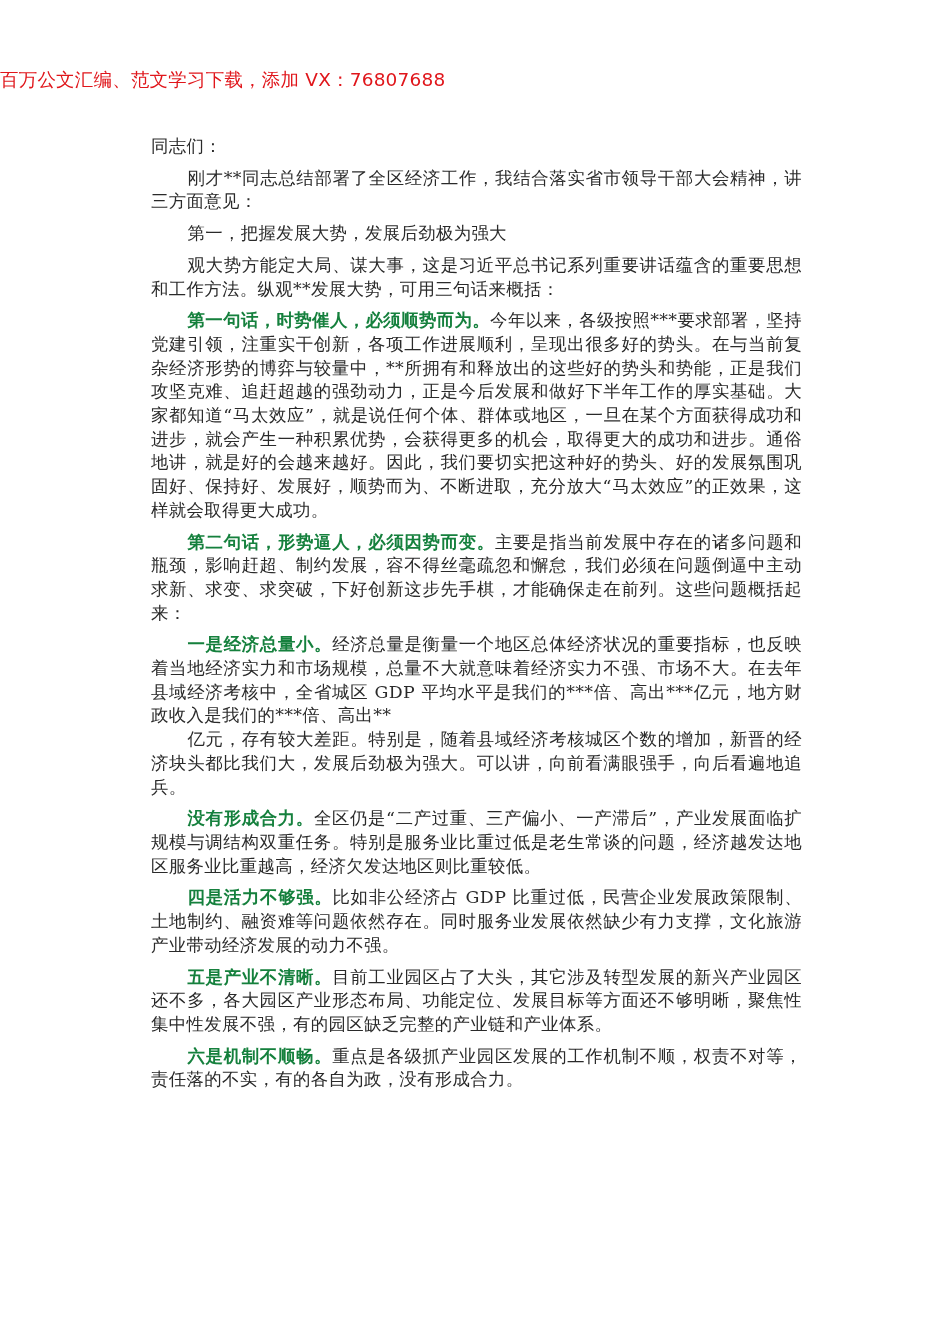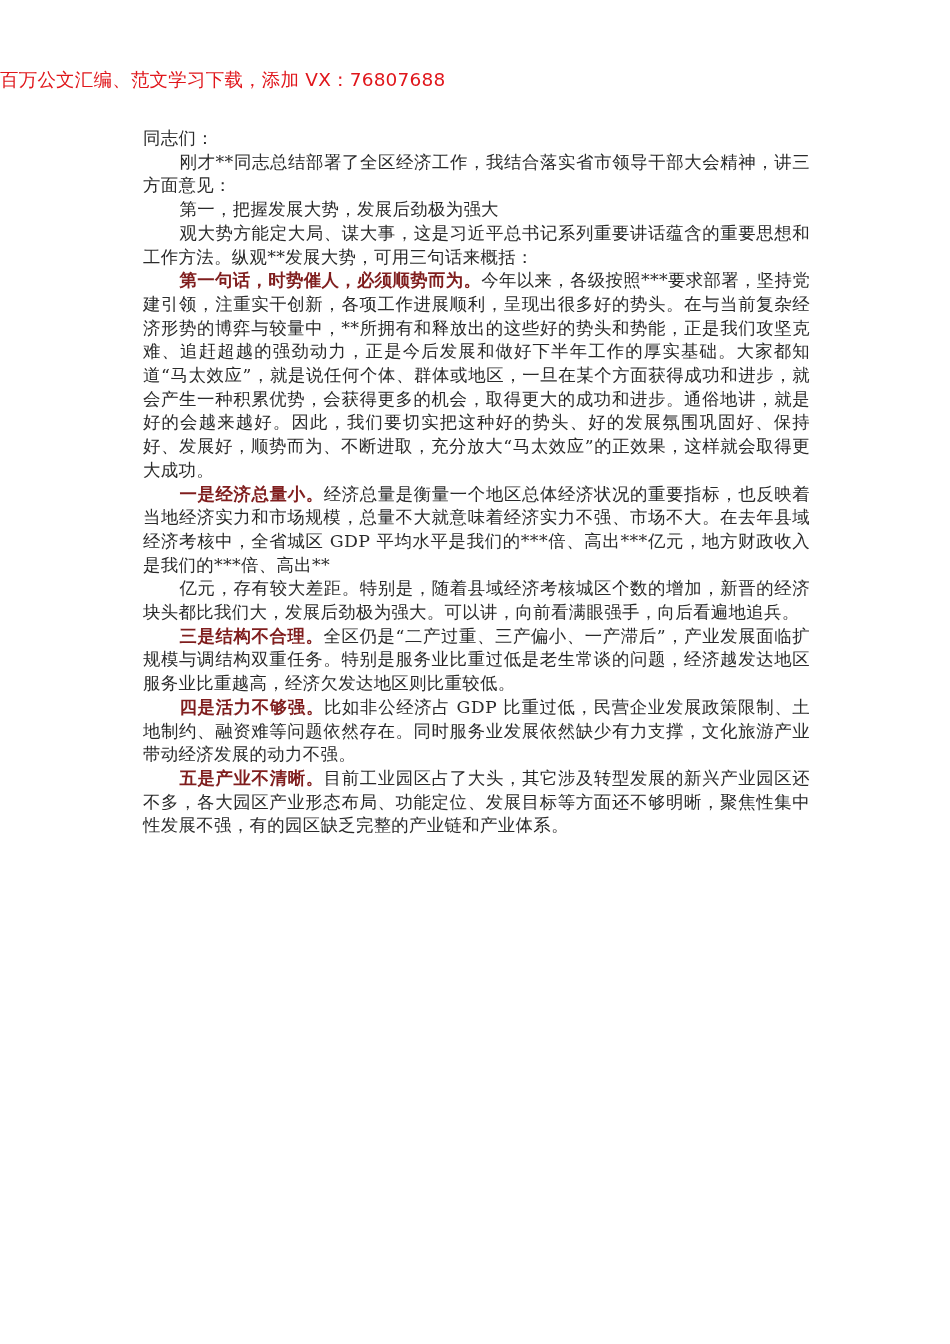--- a/index.html
+++ b/index.html
@@ -9,45 +9,47 @@
     color: #e0161b;
     font-family: "DejaVu Sans", "Liberation Sans", sans-serif;
     font-size: 18.5px; line-height: 28px; letter-spacing: 0.2px;
   }
   .doc-body {
     position: absolute; top: 127px; left: 143px; width: 667px;
     font-family: "DejaVu Serif", "Liberation Serif", serif;
     font-size: 17.4px; line-height: 23.7px; color: #2a2a2a;
     text-align: justify; letter-spacing: 0.35px;
   }
-  .doc-body p { margin: 0; }
+  .doc-body p { margin: 8px; }
   .indent { text-indent: 2.1em; }
-  .lead { font-weight: bold; color: #7f1d1d; }
+  .lead { font-weight: bold; color: #15803d; }
   .br-line { display: block; }
 </style>
 </head>
 <body>
 
 <div class="page-header">百万公文汇编、范文学习下载，添加 VX：76807688</div>
 
 <div class="doc-body">
   <p>同志们：</p>
 
   <p class="indent"><span>刚才**同志总结部署了全区经济工作，我结合落实省市领导干部大会精神，讲三方面意见：</span></p>
 
   <p class="indent"><span>第一，把握发展大势，发展后劲极为强大</span></p>
 
   <p class="indent"><span>观大势方能定大局、谋大事，这是习近平总书记系列重要讲话蕴含的重要思想和工作方法。纵观**发展大势，可用三句话来概括：</span></p>
 
   <p class="indent"><span class="lead">第一句话，时势催人，必须顺势而为。</span><span>今年以来，各级按照***要求部署，坚持党建引领，注重实干创新，各项工作进展顺利，呈现出很多好的势头。在与当前复杂经济形势的博弈与较量中，**所拥有和释放出的这些好的势头和势能，正是我们攻坚克难、追赶超越的强劲动力，正是今后发展和做好下半年工作的厚实基础。大家都知道“马太效应”，就是说任何个体、群体或地区，一旦在某个方面获得成功和进步，就会产生一种积累优势，会获得更多的机会，取得更大的成功和进步。通俗地讲，就是好的会越来越好。因此，我们要切实把这种好的势头、好的发展氛围巩固好、保持好、发展好，顺势而为、不断进取，充分放大“马太效应”的正效果，这样就会取得更大成功。</span></p>
 
+  <p class="indent"><span class="lead">第二句话，形势逼人，必须因势而变。</span><span>主要是指当前发展中存在的诸多问题和瓶颈，影响赶超、制约发展，容不得丝毫疏忽和懈怠，我们必须在问题倒逼中主动求新、求变、求突破，下好创新这步先手棋，才能确保走在前列。这些问题概括起来：</span></p>
 
   <p class="indent"><span class="lead">一是经济总量小。</span><span>经济总量是衡量一个地区总体经济状况的重要指标，也反映着当地经济实力和市场规模，总量不大就意味着经济实力不强、市场不大。在去年县域经济考核中，全省城区 GDP 平均水平是我们的***倍、高出***亿元，地方财政收入是我们的***倍、高出**</span><span class="br-line">亿元，存有较大差距。特别是，随着县域经济考核城区个数的增加，新晋的经济块头都比我们大，发展后劲极为强大。可以讲，向前看满眼强手，向后看遍地追兵。</span></p>
 
 
-  <p class="indent"><span class="lead">三是结构不合理。</span><span>全区仍是“二产过重、三产偏小、一产滞后”，产业发展面临扩规模与调结构双重任务。特别是服务业比重过低是老生常谈的问题，经济越发达地区服务业比重越高，经济欠发达地区则比重较低。</span></p>
+  <p class="indent"><span class="lead">没有形成合力。</span><span>全区仍是“二产过重、三产偏小、一产滞后”，产业发展面临扩规模与调结构双重任务。特别是服务业比重过低是老生常谈的问题，经济越发达地区服务业比重越高，经济欠发达地区则比重较低。</span></p>
 
   <p class="indent"><span class="lead">四是活力不够强。</span><span>比如非公经济占 GDP 比重过低，民营企业发展政策限制、土地制约、融资难等问题依然存在。同时服务业发展依然缺少有力支撑，文化旅游产业带动经济发展的动力不强。</span></p>
 
   <p class="indent"><span class="lead">五是产业不清晰。</span><span>目前工业园区占了大头，其它涉及转型发展的新兴产业园区还不多，各大园区产业形态布局、功能定位、发展目标等方面还不够明晰，聚焦性集中性发展不强，有的园区缺乏完整的产业链和产业体系。</span></p>
 
+  <p class="indent"><span class="lead">六是机制不顺畅。</span><span>重点是各级抓产业园区发展的工作机制不顺，权责不对等，责任落的不实，有的各自为政，没有形成合力。</span></p>
 
 </div>
 
 </body></html>

